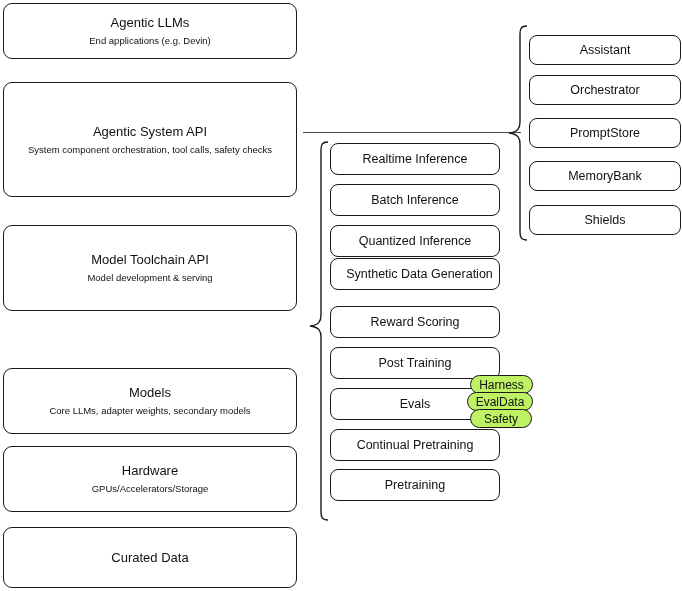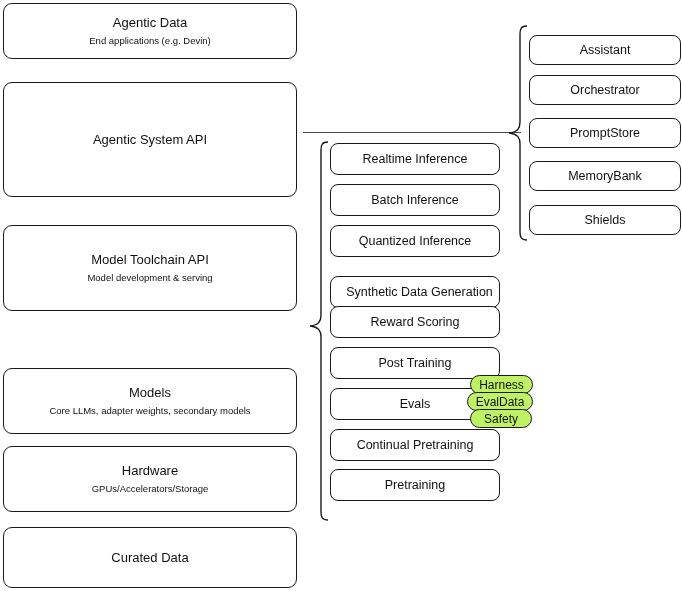--- a/index.html
+++ b/index.html
@@ -95,26 +95,27 @@
     z-index: 4;
   }
   .brace svg { display: block; }
 </style>
 </head>
 <body>
 
 <div id="canvas">
 
   <div class="box stack-box" style="top:3px; height:56px;">
-    <div class="title">Agentic Data</div>
+    <div class="title">Agentic LLMs</div>
     <div class="subtitle">End applications (e.g. Devin)</div>
   </div>
 
   <div class="box stack-box" style="top:82px; height:115px;">
     <div class="title">Agentic System API</div>
+    <div class="subtitle">System component orchestration, tool calls, safety checks</div>
   </div>
 
   <div class="box stack-box" style="top:225px; height:86px;">
     <div class="title">Model Toolchain API</div>
     <div class="subtitle">Model development &amp; serving</div>
   </div>
 
   <div class="box stack-box" style="top:368px; height:66px;">
     <div class="title">Models</div>
     <div class="subtitle">Core LLMs, adapter weights, secondary models</div>
@@ -145,21 +146,21 @@
 
   <div class="box mid-box" style="top:143px;">
     <div class="title">Realtime Inference</div>
   </div>
   <div class="box mid-box" style="top:184px;">
     <div class="title">Batch Inference</div>
   </div>
   <div class="box mid-box" style="top:225px;">
     <div class="title">Quantized Inference</div>
   </div>
-  <div class="box mid-box" style="top:276px;padding-left:9px;">
+  <div class="box mid-box" style="top:258px;padding-left:9px;">
     <div class="title">Synthetic Data Generation</div>
   </div>
   <div class="box mid-box" style="top:306px;">
     <div class="title">Reward Scoring</div>
   </div>
   <div class="box mid-box" style="top:347px;">
     <div class="title">Post Training</div>
   </div>
   <div class="box mid-box" style="top:388px;">
     <div class="title">Evals</div>

